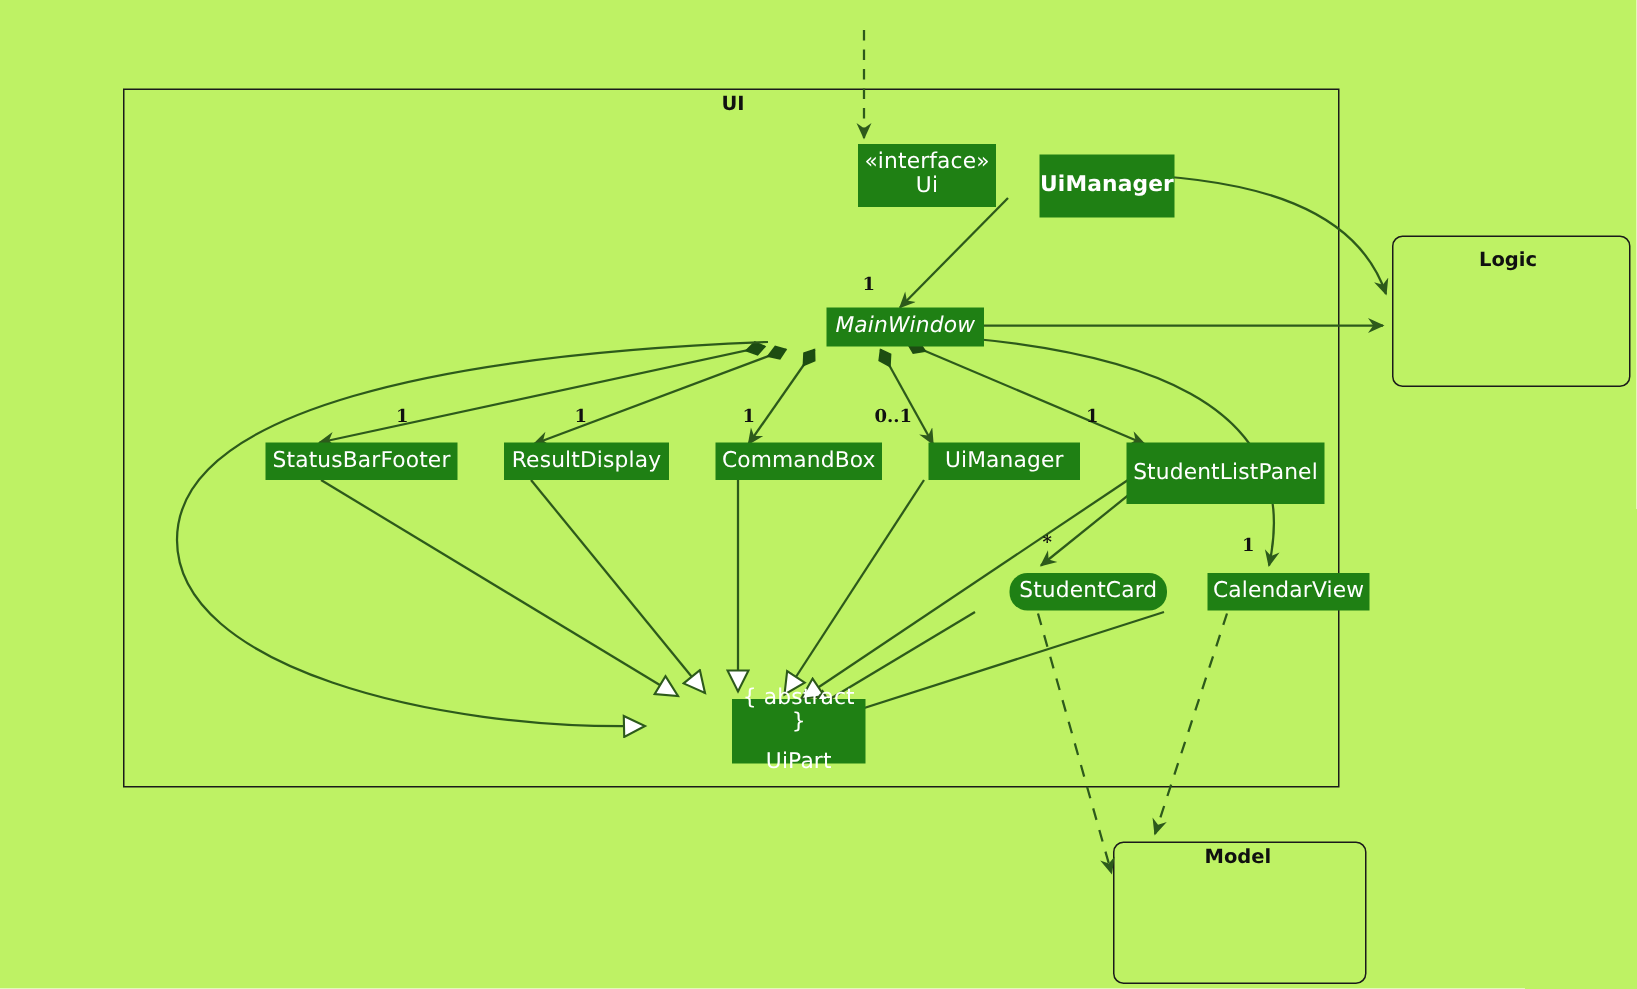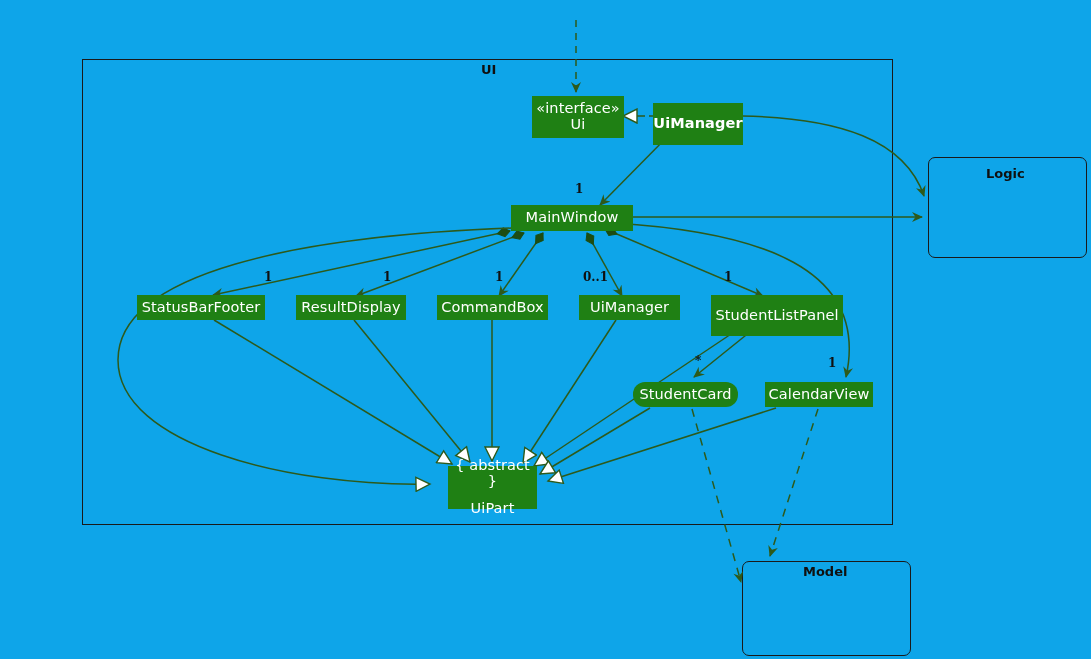--- a/index.html
+++ b/index.html
@@ -7,21 +7,21 @@
     padding: 0;
     background: #ffffff;
   }
   body {
     font-family: "DejaVu Sans", sans-serif;
   }
   #canvas {
     position: relative;
     width: 1091px;
     height: 659px;
-    background: #0ea5e9;
+    background: #bef264;
     overflow: hidden;
   }
   #wires {
     position: absolute;
     left: 0;
     top: 0;
     width: 1091px;
     height: 659px;
     pointer-events: none;
   }
@@ -51,20 +51,21 @@
     font-size: 14.5px;
     line-height: 1.08;
     display: flex;
     flex-direction: column;
     align-items: center;
     justify-content: center;
     text-align: center;
     box-sizing: border-box;
     padding: 2px 7px;
     letter-spacing: 0.1px;
+    margin-left: 40px;
   }
   .node .ln2 { display: block; }
   .mult {
     position: absolute;
     font-size: 12px;
     font-weight: bold;
     color: #101010;
     font-family: "DejaVu Serif", serif;
     white-space: nowrap;
   }
@@ -139,21 +140,21 @@
 
   <div class="node" style="left:532px; top:96px; width:92px; height:42px;">
     <span class="ln1">«interface»</span>
     <span class="ln2">Ui</span>
   </div>
 
   <div class="node" style="left:653px; top:103px; width:90px; height:42px;font-weight:bold;">
     <span class="ln1">UiManager</span>
   </div>
 
-  <div class="node" style="left:511px; top:205px; width:122px; height:26px;">
+  <div class="node" style="left:511px; top:205px; width:105px; height:26px;font-style:italic;">
     <span class="ln1">MainWindow</span>
   </div>
 
   <div class="node" style="left:137px; top:295px; width:128px; height:25px;">
     <span class="ln1">StatusBarFooter</span>
   </div>
 
   <div class="node" style="left:296px; top:295px; width:110px; height:25px;">
     <span class="ln1">ResultDisplay</span>
   </div>

